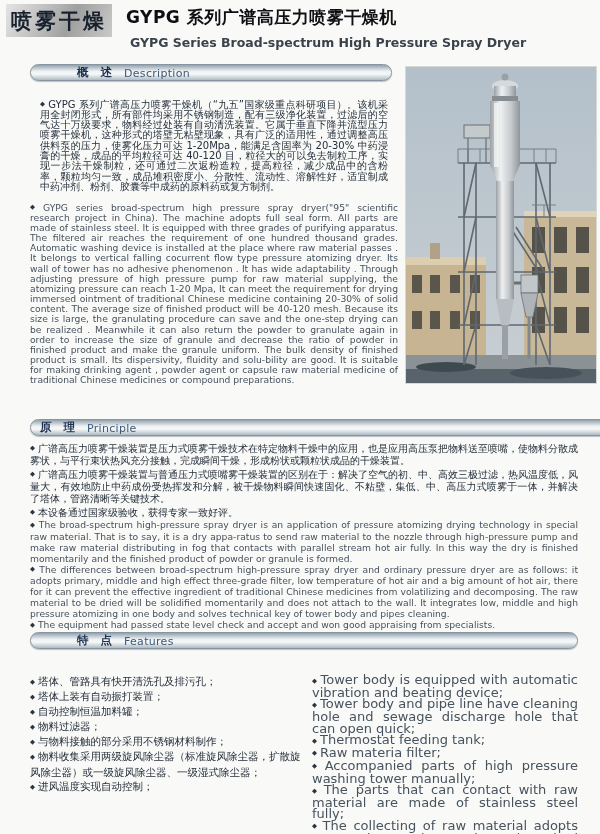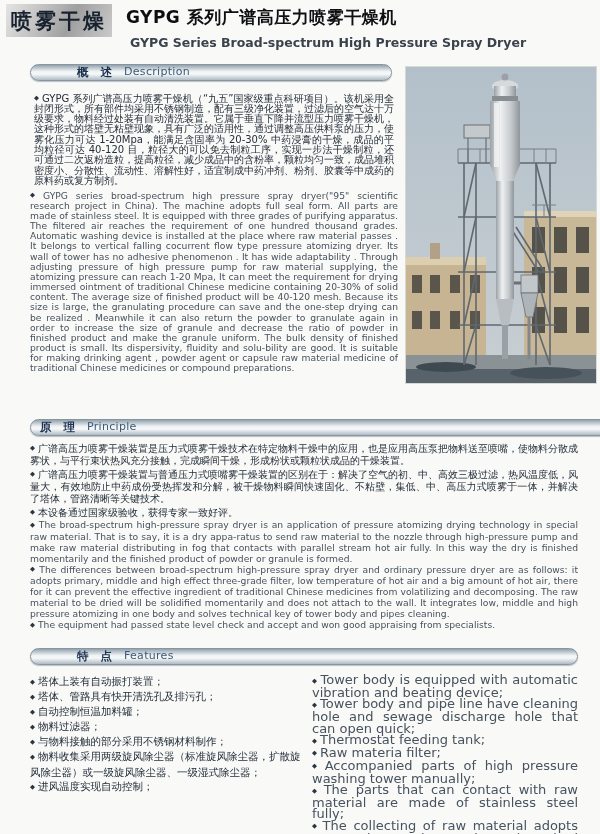--- a/index.html
+++ b/index.html
@@ -11,30 +11,30 @@
            display:flex;align-items:center;justify-content:center;
            font-family:"DejaVu Serif","Liberation Serif",serif;font-weight:bold;
            font-size:21px;letter-spacing:3px;color:#18222e;}
   .title-block{position:absolute;left:122px;top:3px;}
   .title-zh{margin:4px;font-size:17px;font-weight:bold;color:#0d0f12;letter-spacing:.5px;line-height:20px;}
   .title-en{margin:8px;font-size:12.5px;font-weight:bold;color:#3a424c;line-height:16px;}
   
   .section-bar{position:absolute;height:17px;border:1px solid #8795a0;border-radius:10px;
                background:linear-gradient(180deg,#93a2ad 0%,#eef2f4 42%,#f7f9fa 60%,#aebbc3 100%);
                box-shadow:0 1px 1px rgba(40,60,80,.3);
-               display:flex;align-items:flex-start;padding-left:46px;box-sizing:border-box;}
+               display:flex;align-items:flex-end;padding-left:46px;box-sizing:border-box;}
   .bar-zh{font-weight:bold;font-size:11.5px;color:#1c3050;letter-spacing:4px;margin-right:8px;white-space:nowrap;}
   .bar-en{font-size:11px;color:#3c5a78;letter-spacing:.3px;white-space:nowrap;}
   #bar-description{left:30px;top:64px;width:362px;}
   #bar-principle{left:30px;top:419px;width:588px;padding-left:9px;}
-  #bar-features{left:30px;top:648px;width:548px;}
+  #bar-features{left:30px;top:632px;width:548px;}
   
   .blt::before{content:"◆";font-size:6.5px;vertical-align:1.5px;margin-right:3px;color:#2b3642;}
   .desc-text{position:absolute;left:30px;top:89px;width:368px;}
-  .desc-zh{margin:4px;font-size:10px;line-height:10.3px;text-align:justify;color:#232e3a;}
+  .desc-zh{margin:10px;font-size:10px;line-height:10.3px;text-align:justify;color:#232e3a;}
   .desc-en{margin:0;font-size:9.2px;line-height:10.15px;text-align:justify;color:#46525e;}
   .principle-block{position:absolute;left:30px;top:442px;width:548px;}
   .principle-zh p{margin:0;font-size:10px;line-height:12.6px;text-align:justify;color:#232e3a;}
   .principle-en p{margin:0;font-size:9.2px;line-height:11px;text-align:justify;color:#46525e;}
   .features-block{position:absolute;left:30px;top:674px;width:548px;display:flex;gap:10px;}
   .feat-col-zh{width:272px;}
   .feat-col-en{width:266px;}
   .feat-col-zh p{margin:0;font-size:10.5px;line-height:14.6px;color:#232e3a;}
   .feat-col-en p{margin:0;font-size:13px;line-height:11.4px;text-align:justify;color:#46525e;}
   
@@ -185,22 +185,22 @@
       </div>
   </div>
 
   <div class="section-bar" id="bar-features">
     <span class="bar-zh">特 点</span>
     <span class="bar-en">Features</span>
   </div>
   <div class="features-block">
     <div class="feat-col-zh">
 
-    <p class="blt">塔体上装有自动振打装置；</p>
-        <p class="blt">塔体、管路具有快开清洗孔及排污孔；</p>
+    <p class="blt">塔体、管路具有快开清洗孔及排污孔；</p>
+        <p class="blt">塔体上装有自动振打装置；</p>
         <p class="blt">自动控制恒温加料罐；</p>
         <p class="blt">物料过滤器；</p>
         <p class="blt">与物料接触的部分采用不锈钢材料制作；</p>
         <p class="blt">物料收集采用两级旋风除尘器（标准旋风除尘器，扩散旋风除尘器）或一级旋风除尘器、一级湿式除尘器；</p>
         <p class="blt">进风温度实现自动控制；</p>
       </div>
     <div class="feat-col-en">
 
     <p class="blt">Tower body is equipped with automatic vibration and beating device;</p>
         <p class="blt">Tower body and pipe line have cleaning hole and sewage discharge hole that can open quick;</p>

